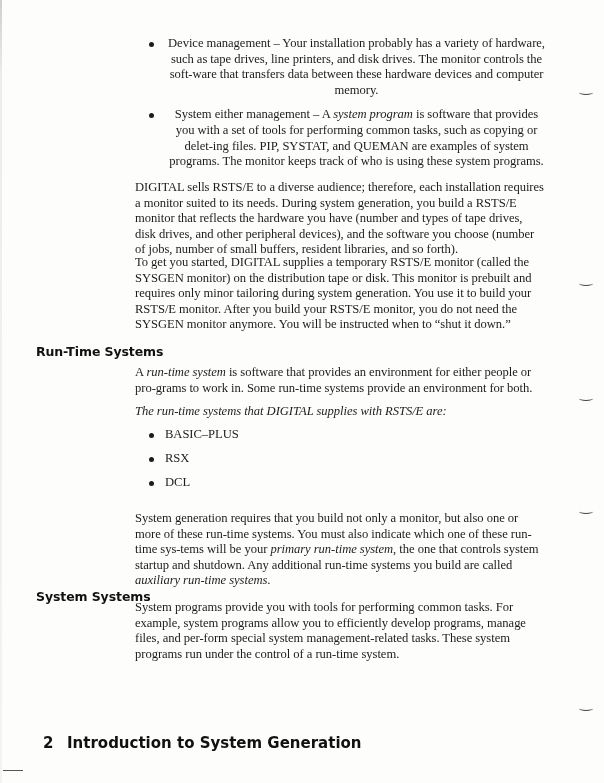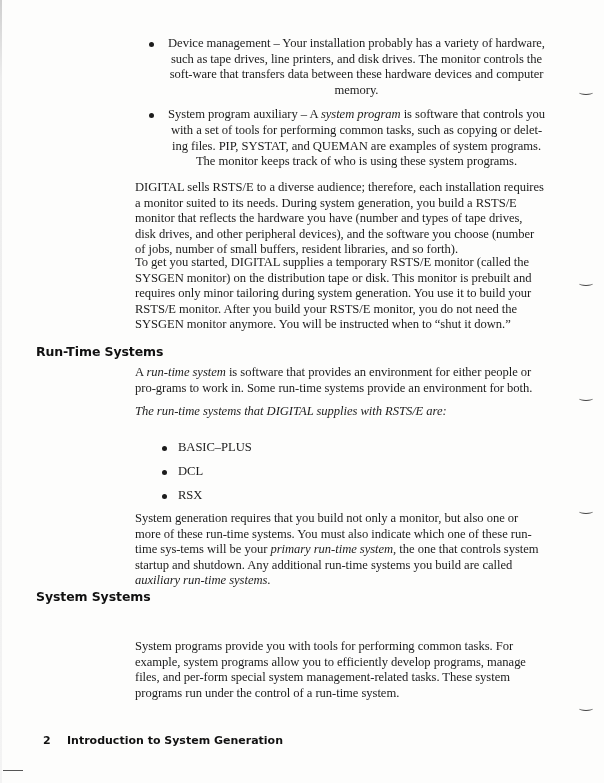--- a/index.html
+++ b/index.html
@@ -18,26 +18,26 @@
     .bullets li { position: relative; padding-left: 17px; }
     .bullet-dot {
       position: absolute; left: 1px; top: 6px; width: 5px; height: 5px; border-radius: 50%; background: #1c1c1c;
     }
     .heading {
       position: absolute; left: 36px;
       font-family: "DejaVu Sans", "Liberation Sans", sans-serif;
       font-weight: bold; font-size: 12.5px; color: #111; margin: 0;
       letter-spacing: -0.1px;
     }
-    .short-list { position: absolute; left: 148px; margin: 13px; padding: 0; list-style: none; }
+    .short-list { position: absolute; left: 148px; margin: 0; padding: 0; list-style: none; }
     .short-list li { position: relative; padding-left: 17px; height: 24px; }
     em { font-style: italic; }
     .footer {
       position: absolute; left: 43px; top: 734px;
-      font-family: "DejaVu Sans", "Liberation Sans", sans-serif; font-weight: bold; font-size: 11px; color: #111;
+      font-family: "DejaVu Sans", "Liberation Sans", sans-serif; font-weight: bold; font-size: 15px; color: #111;
     }
     .footer .page-num { display: inline-block; width: 24px; }
     .margin-mark {
       position: absolute; left: 579px; width: 14px; height: 4px;
       border-bottom: 1.2px solid #444; border-radius: 0 0 60% 60%;
     }
     .scan-edge { position: absolute; left: 0; top: 0; width: 2px; height: 783px; background: linear-gradient(#cfcfcf, #ededed 10%, #f3f3f3); }
     .bottom-smudge { position: absolute; left: 3px; top: 770px; width: 20px; height: 1px; background: #555; }
   </style>
 </head>
@@ -45,45 +45,45 @@
 
 <div class="scan-edge"></div>
 
 <ul class="bullets body-text" style="top:36px;text-align:center;">
   <li>
     <span class="bullet-dot"></span>
     <span>Device management</span><span> – Your installation probably has a variety of hardware, such as tape drives, line printers, and disk drives. The monitor controls the soft-ware that transfers data between these hardware devices and computer memory.</span>
   </li>
   <li style="margin-top:9px;">
     <span class="bullet-dot"></span>
-    <span>System program auxiliary</span><span> – A </span><em>system program</em><span> is software that controls you with a set of tools for performing common tasks, such as copying or delet-ing files. PIP, SYSTAT, and QUEMAN are examples of system programs. The monitor keeps track of who is using these system programs.</span>
+    <span>System either management</span><span> – A </span><em>system program</em><span> is software that provides you with a set of tools for performing common tasks, such as copying or delet-ing files. PIP, SYSTAT, and QUEMAN are examples of system programs. The monitor keeps track of who is using these system programs.</span>
   </li>
 </ul>
 
 <p class="block body-text" style="top:180px;">DIGITAL sells RSTS/E to a diverse audience; therefore, each installation requires a monitor suited to its needs. During system generation, you build a RSTS/E monitor that reflects the hardware you have (number and types of tape drives, disk drives, and other peripheral devices), and the software you choose (number of jobs, number of small buffers, resident libraries, and so forth).</p>
 
 <p class="block body-text" style="top:255px;">To get you started, DIGITAL supplies a temporary RSTS/E monitor (called the SYSGEN monitor) on the distribution tape or disk. This monitor is prebuilt and requires only minor tailoring during system generation. You use it to build your RSTS/E monitor. After you build your RSTS/E monitor, you do not need the SYSGEN monitor anymore. You will be instructed when to “shut it down.”</p>
 
 <h2 class="heading" style="top:344px;">Run-Time Systems</h2>
 
 <p class="block body-text" style="top:365px;"><span>A </span><em>run-time system</em><span> is software that provides an environment for either people or pro-grams to work in. Some run-time systems provide an environment for both.</span></p>
 
 <p class="block body-text" style="top:404px;font-style:italic;">The run-time systems that DIGITAL supplies with RSTS/E are:</p>
 
 <ul class="short-list body-text" style="top:427px;">
   <li><span class="bullet-dot"></span><span>BASIC–PLUS</span></li>
+  <li><span class="bullet-dot"></span><span>RSX</span></li>
   <li><span class="bullet-dot"></span><span>DCL</span></li>
-  <li><span class="bullet-dot"></span><span>RSX</span></li>
 </ul>
 
 <p class="block body-text" style="top:511px;"><span>System generation requires that you build not only a monitor, but also one or more of these run-time systems. You must also indicate which one of these run-time sys-tems will be your </span><em>primary run-time system</em><span>, the one that controls system startup and shutdown. Any additional run-time systems you build are called </span><em>auxiliary run-time systems</em><span>.</span></p>
 
 <h2 class="heading" style="top:589px;">System Systems</h2>
 
-<p class="block body-text" style="top:639px;">System programs provide you with tools for performing common tasks. For example, system programs allow you to efficiently develop programs, manage files, and per-form special system management-related tasks. These system programs run under the control of a run-time system.</p>
+<p class="block body-text" style="top:600px;">System programs provide you with tools for performing common tasks. For example, system programs allow you to efficiently develop programs, manage files, and per-form special system management-related tasks. These system programs run under the control of a run-time system.</p>
 
 <div class="footer">
   <span class="page-num">2</span><span>Introduction to System Generation</span>
 </div>
 
 <div class="margin-mark" style="top:90px;"></div>
 <div class="margin-mark" style="top:281px;"></div>
 <div class="margin-mark" style="top:396px;"></div>
 <div class="margin-mark" style="top:509px;"></div>
 <div class="margin-mark" style="top:706px;"></div>

